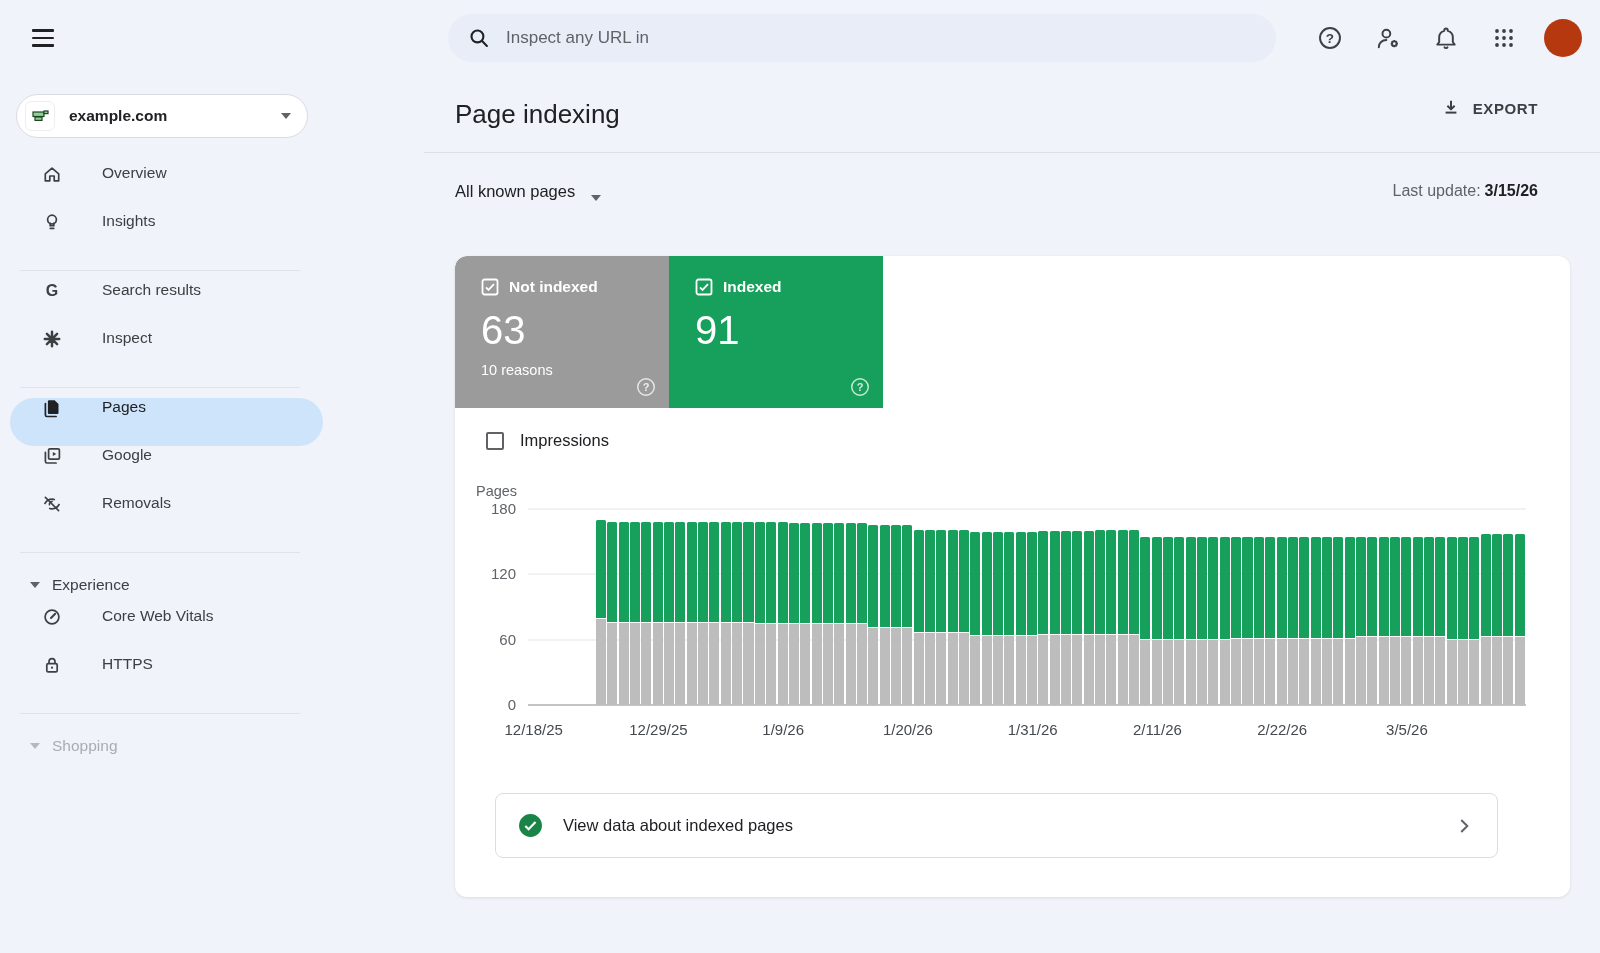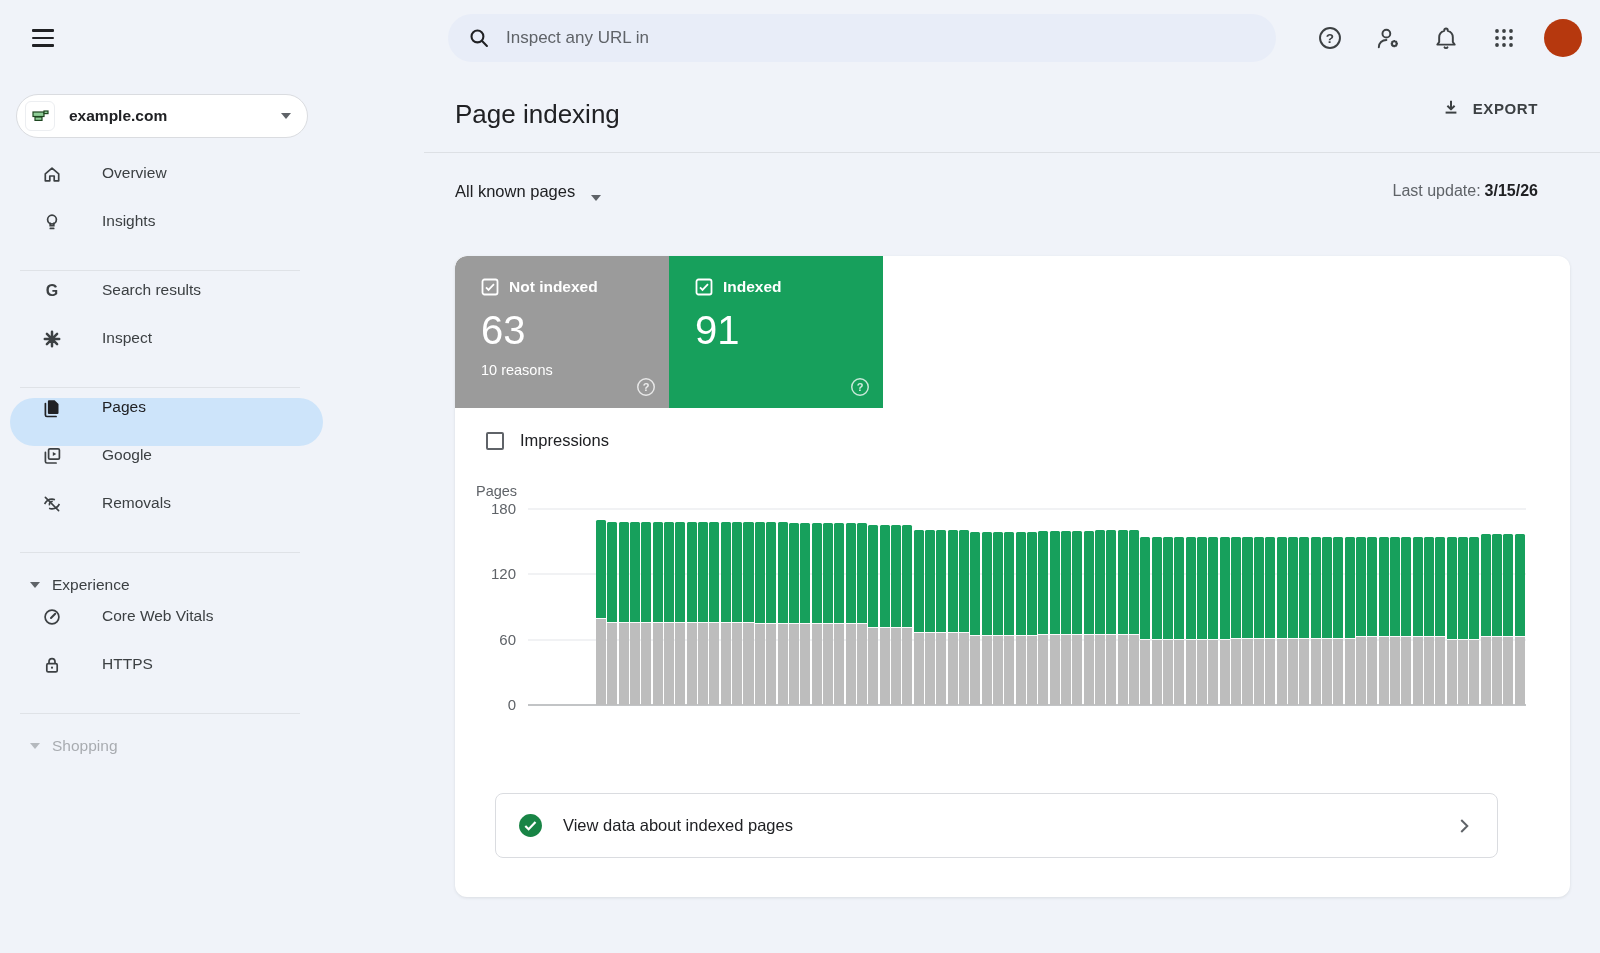--- a/index.html
+++ b/index.html
@@ -628,20 +628,30 @@
       </div>
       <div class="bar" style="left: 97.7273%; width: 1.13636%;">
         <div class="seg top" style="height: 52.2222%; background: rgb(23, 160, 92);"></div>
         <div class="seg bottom" style="height: 35%; background: rgb(189, 189, 189);"></div>
       </div>
       <div class="bar" style="left: 98.8636%; width: 1.13636%;">
         <div class="seg top" style="height: 52.2222%; background: rgb(23, 160, 92);"></div>
         <div class="seg bottom" style="height: 35%; background: rgb(189, 189, 189);"></div>
       </div>
     </div>
+  <div class="xticks">
+      <div class="xtick" style="left: 0.568182%;">12/18/25</div>
+      <div class="xtick" style="left: 13.0682%;">12/29/25</div>
+      <div class="xtick" style="left: 25.5682%;">1/9/26</div>
+      <div class="xtick" style="left: 38.0682%;">1/20/26</div>
+      <div class="xtick" style="left: 50.5682%;">1/31/26</div>
+      <div class="xtick" style="left: 63.0682%;">2/11/26</div>
+      <div class="xtick" style="left: 75.5682%;">2/22/26</div>
+      <div class="xtick" style="left: 88.0682%;">3/5/26</div>
+    </div>
 
   <div class="view-row">
     <svg width="25" height="25" viewBox="0 0 24 24">
       <circle cx="12" cy="12" r="11" fill="#188445"></circle>
       <path d="M7 12.4l3.2 3.2 6.6-7" fill="none" stroke="#fff" stroke-width="2.1"></path>
     </svg>
     <span class="view-label">View data about indexed pages</span>
     <svg width="22" height="22" viewBox="0 0 20 20" fill="none" stroke="#5f6368" stroke-width="1.8">
       <path d="M7.5 4.5 13 10l-5.5 5.5"></path>
     </svg>

